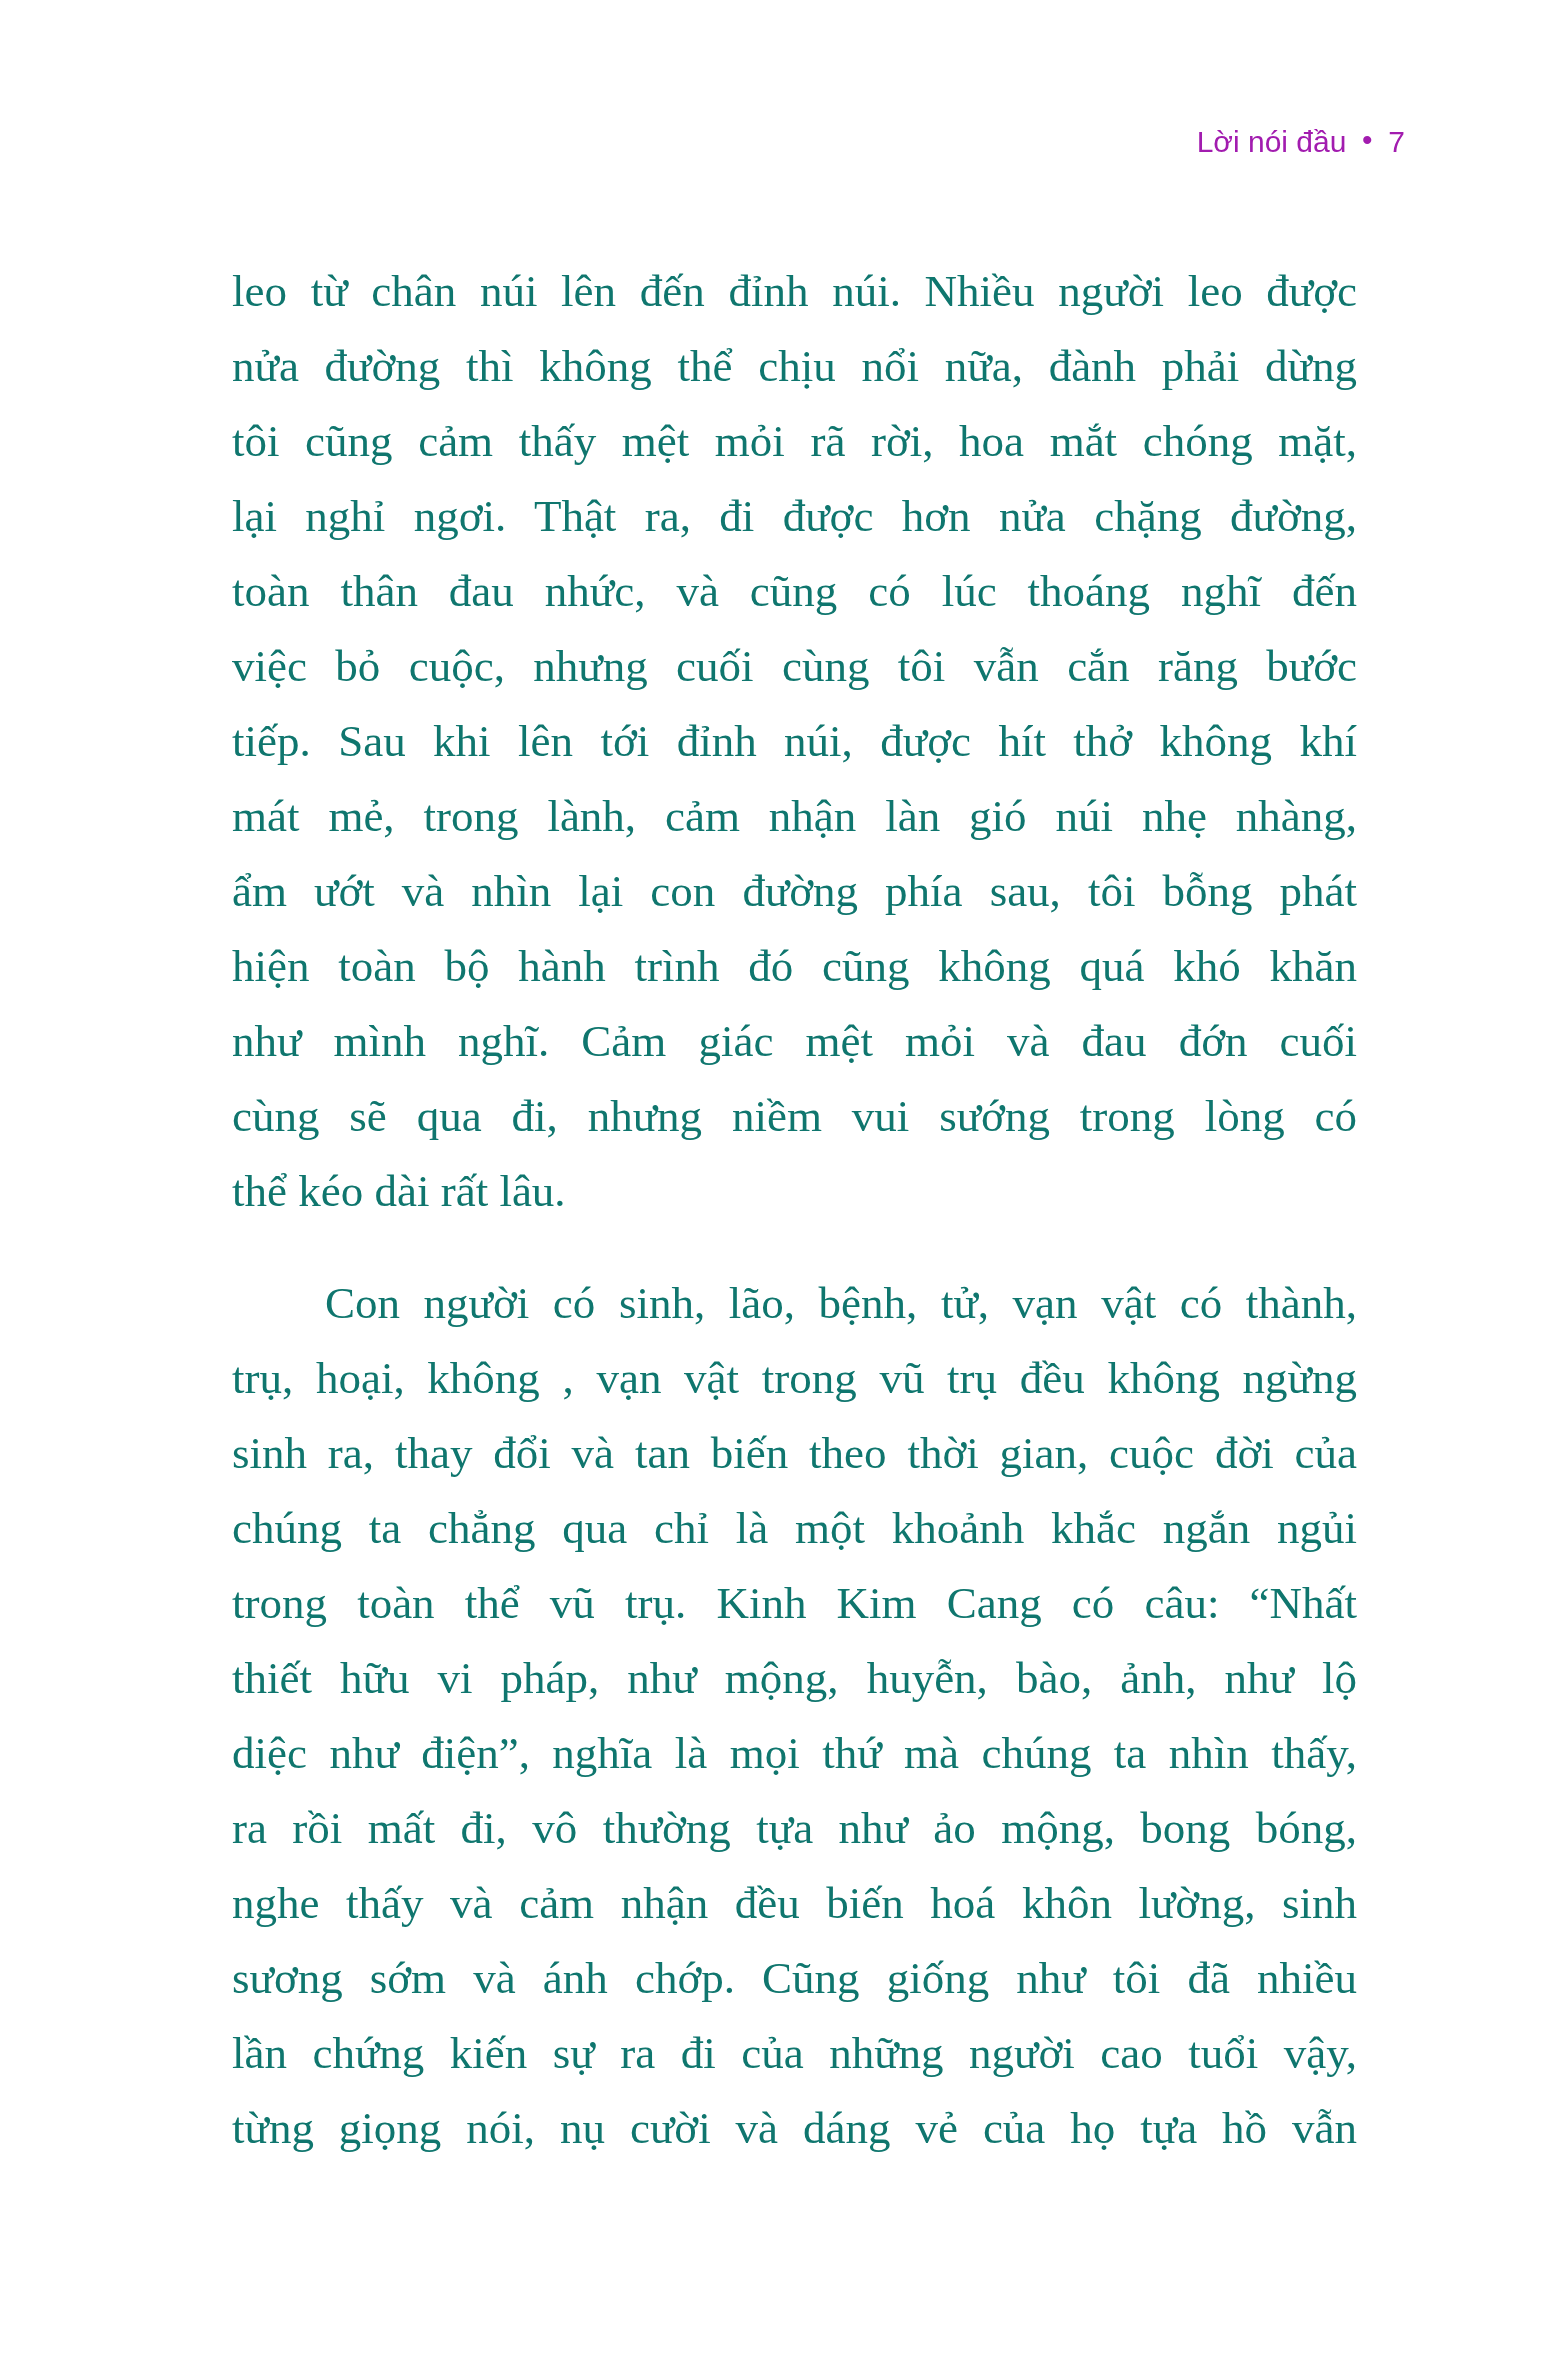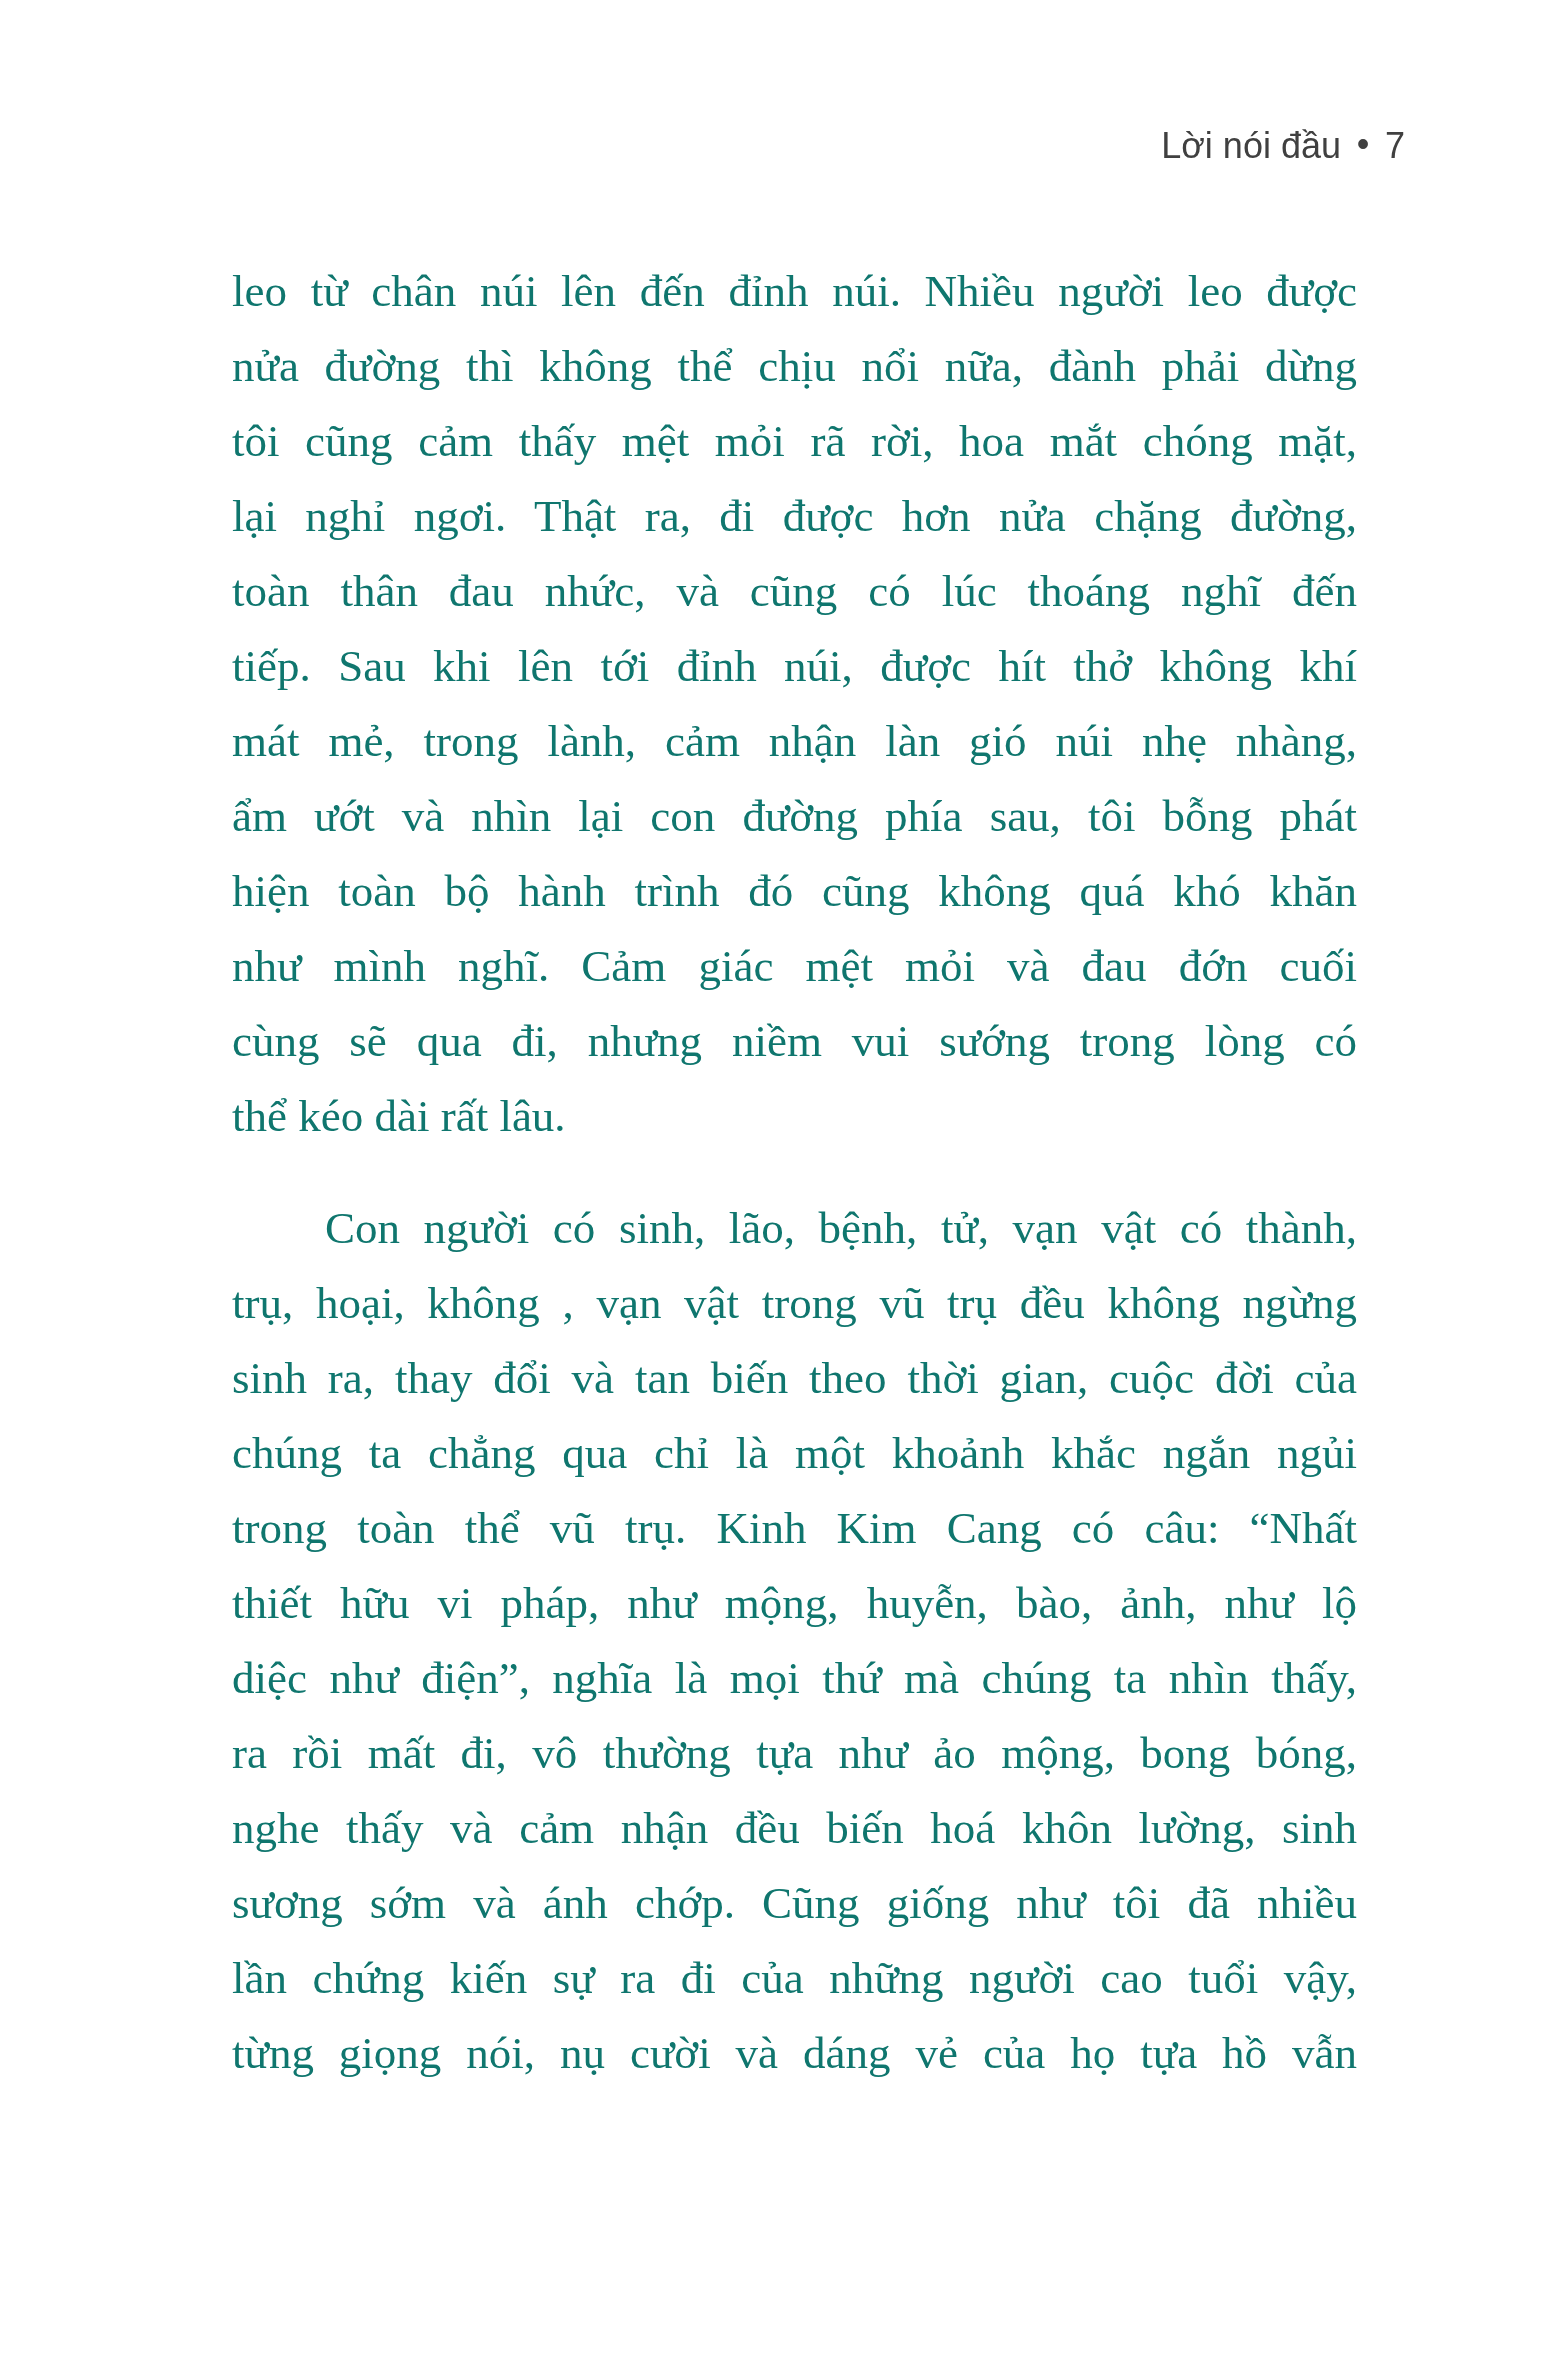--- a/index.html
+++ b/index.html
@@ -10,23 +10,23 @@
     margin: 0 auto;
     background: #ffffff;
     color: #141414;
     overflow: hidden;
   }
   .running-header {
     position: absolute;
     top: 125px;
     right: 157px;
     font-family: "Liberation Sans", "DejaVu Sans", sans-serif;
-    font-size: 36px;
+    font-size: 30px;
     font-weight: 500;
-    color: #404040;
+    color: #a21caf;
     white-space: nowrap;
   }
   .running-header .sep {
     display: inline-block;
     margin: 0 15.7px;
     transform: translateY(-2px);
   }
   .body-text {
     position: absolute;
     left: 232px;
@@ -55,20 +55,21 @@
   <div class="running-header">
     <span>Lời nói đầu</span><span class="sep">•</span><span>7</span>
   </div>
   <div class="body-text" id="body-text">
       <div class="paragraph">
         <div class="line">leo từ chân núi lên đến đỉnh núi. Nhiều người leo được</div>
         <div class="line">nửa đường thì không thể chịu nổi nữa, đành phải dừng</div>
         <div class="line">tôi cũng cảm thấy mệt mỏi rã rời, hoa mắt chóng mặt,</div>
         <div class="line">lại nghỉ ngơi. Thật ra, đi được hơn nửa chặng đường,</div>
         <div class="line">toàn thân đau nhức, và cũng có lúc thoáng nghĩ đến</div>
+        <div class="line">việc bỏ cuộc, nhưng cuối cùng tôi vẫn cắn răng bước</div>
         <div class="line">tiếp. Sau khi lên tới đỉnh núi, được hít thở không khí</div>
         <div class="line">mát mẻ, trong lành, cảm nhận làn gió núi nhẹ nhàng,</div>
         <div class="line">ẩm ướt và nhìn lại con đường phía sau, tôi bỗng phát</div>
         <div class="line">hiện toàn bộ hành trình đó cũng không quá khó khăn</div>
         <div class="line">như mình nghĩ. Cảm giác mệt mỏi và đau đớn cuối</div>
         <div class="line">cùng sẽ qua đi, nhưng niềm vui sướng trong lòng có</div>
         <div class="line last-left">thể kéo dài rất lâu.</div>
       </div>
       <div class="paragraph">
         <div class="line indent">Con người có sinh, lão, bệnh, tử, vạn vật có thành,</div>

